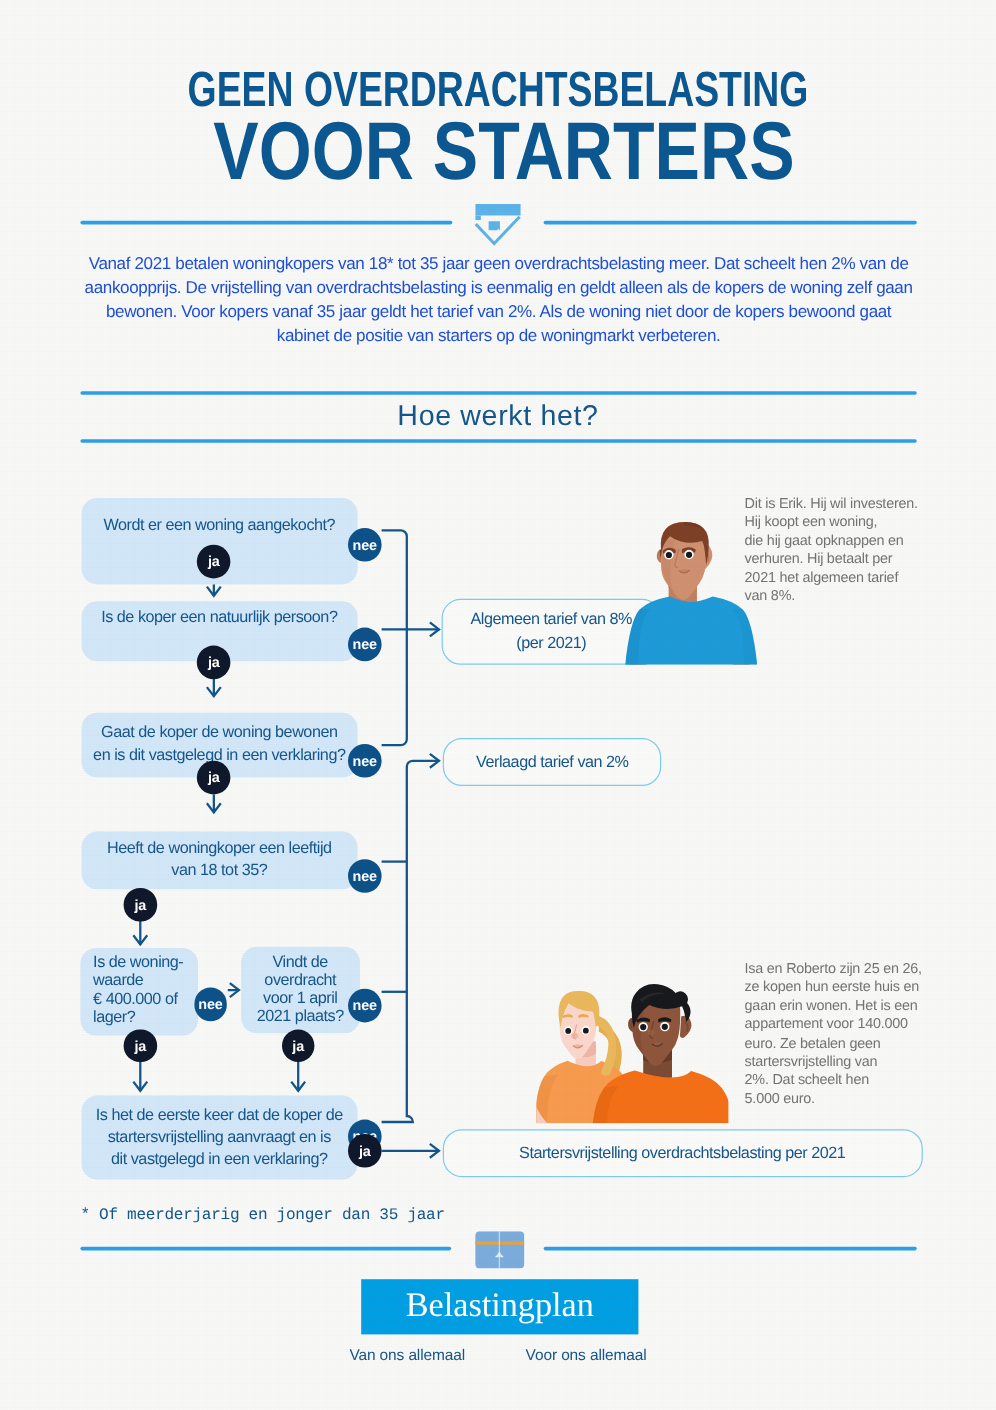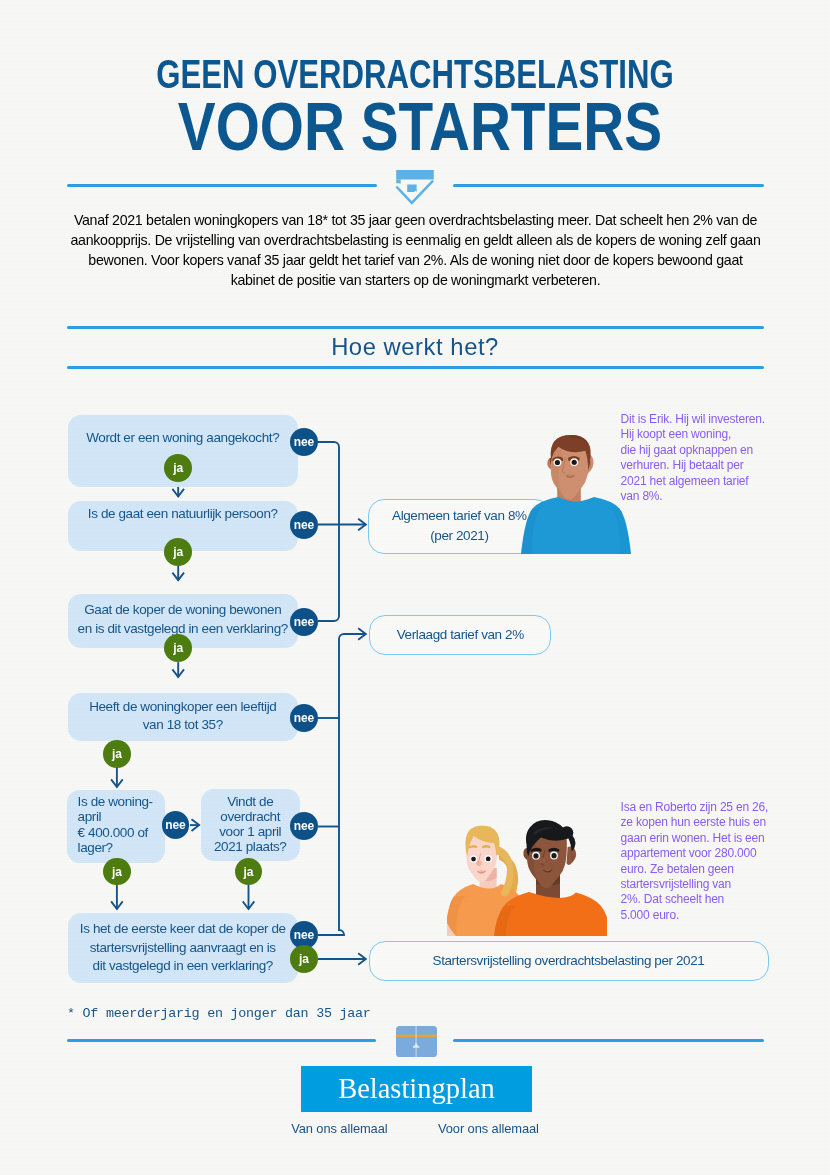--- a/index.html
+++ b/index.html
@@ -13,42 +13,42 @@
 
   
   .title1,.title2{position:absolute;left:0;width:830px;text-align:center;
     font-weight:bold;color:#0b5791;white-space:nowrap;}
   .title1{top:50.5px;font-size:41.2px;transform:scaleX(.756);}
   .title2{top:86.5px;font-size:68.2px;transform:scaleX(.832);margin-left:5px;}
 
   .rule{position:absolute;height:3px;background:#2b9fe8;border-radius:2px;}
 
   .intro{position:absolute;left:65.5px;top:210px;width:700px;text-align:center;
-    font-size:14.2px;letter-spacing:-0.3px;line-height:20px;color:#000000;white-space:nowrap;}
+    font-size:14.2px;letter-spacing:-0.3px;line-height:20px;color:#1d4ed8;white-space:nowrap;}
 
   .sect-title{position:absolute;left:0;width:830px;top:333.2px;text-align:center;
     font-size:23.8px;letter-spacing:0.55px;color:#14558c;}
 
   
   .qbox{position:absolute;background:#d2e7f8;border-radius:13px;color:#14558c;
     display:flex;flex-direction:column;align-items:center;justify-content:center;
     text-align:center;font-size:13.5px;letter-spacing:-0.4px;line-height:18.4px;
     box-sizing:border-box;}
   .qbox.leftal{align-items:flex-start;text-align:left;line-height:15.5px;}
   .obox{position:absolute;background:#fafaf9;border:1.7px solid #7ccbf4;border-radius:16px;
     color:#14558c;display:flex;flex-direction:column;align-items:center;justify-content:center;
     text-align:center;font-size:13.5px;letter-spacing:-0.4px;line-height:19.9px;}
 
   .qbox.q6{line-height:15.1px;}
   .pill{position:absolute;border-radius:50%;display:flex;align-items:center;
     justify-content:center;color:#fff;font-size:12px;font-weight:bold;letter-spacing:-0.1px;}
-  .pill.nee{background:#0d5189;}
-  .pill.ja{background:#4d7c0f;}
-
-  .blurb{position:absolute;font-size:12px;letter-spacing:-0.2px;line-height:15.4px;color:#8b5cf6;}
+  .pill.nee{background:#0d5189;margin-top:12px;}
+  .pill.ja{background:#0f172a;}
+
+  .blurb{position:absolute;font-size:12px;letter-spacing:-0.2px;line-height:15.4px;color:#737373;}
 
   .foot{position:absolute;font-size:13.4px;letter-spacing:-0.25px;color:#14558c;font-family:Liberation Mono, monospace;}
   .btn{position:absolute;background:#009ee3;color:#fff;display:flex;align-items:center;
     justify-content:center;font-family:"Liberation Serif",serif;font-size:28.5px;}
   .tag{position:absolute;left:0;width:830px;text-align:center;font-size:12.9px;letter-spacing:-0.1px;color:#14558c;}
   .tag b{font-weight:normal;margin-left:47px;}
   .lines{position:absolute;left:0;top:0;width:830px;height:1175px;}
 </style>
 </head>
 <body>
@@ -115,21 +115,21 @@
     <span>Wordt er een woning aangekocht?</span>
   </div>
   <div class="pill ja" style="left:164.1px;top:453.5px;width:28.2px;height:28.2px;">
     <span>ja</span>
   </div>
   <div class="pill nee" style="left:290px;top:428px;width:28px;height:28px;">
     <span>nee</span>
   </div>
 
   <div class="qbox" style="left:68px;top:501.4px;width:229.5px;height:50px;padding-bottom:25px;">
-    <span>Is de gaat een natuurlijk persoon?</span>
+    <span>Is de koper een natuurlijk persoon?</span>
   </div>
   <div class="pill ja" style="left:164.1px;top:537.5px;width:28.2px;height:28.2px;">
     <span>ja</span>
   </div>
   <div class="pill nee" style="left:290px;top:511px;width:28px;height:28px;">
     <span>nee</span>
   </div>
 
   <div class="qbox" style="left:68px;top:593.6px;width:229.5px;height:54px;padding-bottom:2px;">
     <span>Gaat de koper de woning bewonen</span>
@@ -148,21 +148,21 @@
   </div>
   <div class="pill ja" style="left:103.1px;top:740.2px;width:27.6px;height:27.6px;">
     <span>ja</span>
   </div>
   <div class="pill nee" style="left:290px;top:704px;width:28px;height:28px;">
     <span>nee</span>
   </div>
 
   <div class="qbox leftal" style="left:67.1px;top:789.7px;width:98.3px;height:72.9px;padding-left:10.5px;padding-bottom:3px;">
     <span>Is de woning-</span>
-    <span>april</span>
+    <span>waarde</span>
     <span>€ 400.000 of</span>
     <span>lager?</span>
   </div>
   <div class="pill ja" style="left:103.1px;top:857.9px;width:27.6px;height:27.6px;">
     <span>ja</span>
   </div>
   <div class="pill nee" style="left:161.6px;top:811.3px;width:27.6px;height:27.6px;">
     <span>nee</span>
   </div>
 
@@ -328,21 +328,21 @@
     <div>Hij koopt een woning,</div>
     <div>die hij gaat opknappen en</div>
     <div>verhuren. Hij betaalt per</div>
     <div>2021 het algemeen tarief</div>
     <div>van 8%.</div>
   </div>
   <div class="blurb" style="left:620.5px;top:800px;width:175px;">
     <div>Isa en Roberto zijn 25 en 26,</div>
     <div>ze kopen hun eerste huis en</div>
     <div>gaan erin wonen. Het is een</div>
-    <div>appartement voor 280.000</div>
+    <div>appartement voor 140.000</div>
     <div>euro. Ze betalen geen</div>
     <div>startersvrijstelling van</div>
     <div>2%. Dat scheelt hen</div>
     <div>5.000 euro.</div>
   </div>
 
   <div class="foot" style="left:67px;top:1006px;">* Of meerderjarig en jonger dan 35 jaar</div>
   <div class="rule" style="left:67px;top:1039px;width:309px;"></div>
   <div class="rule" style="left:452.5px;top:1039px;width:311.5px;"></div>
 

